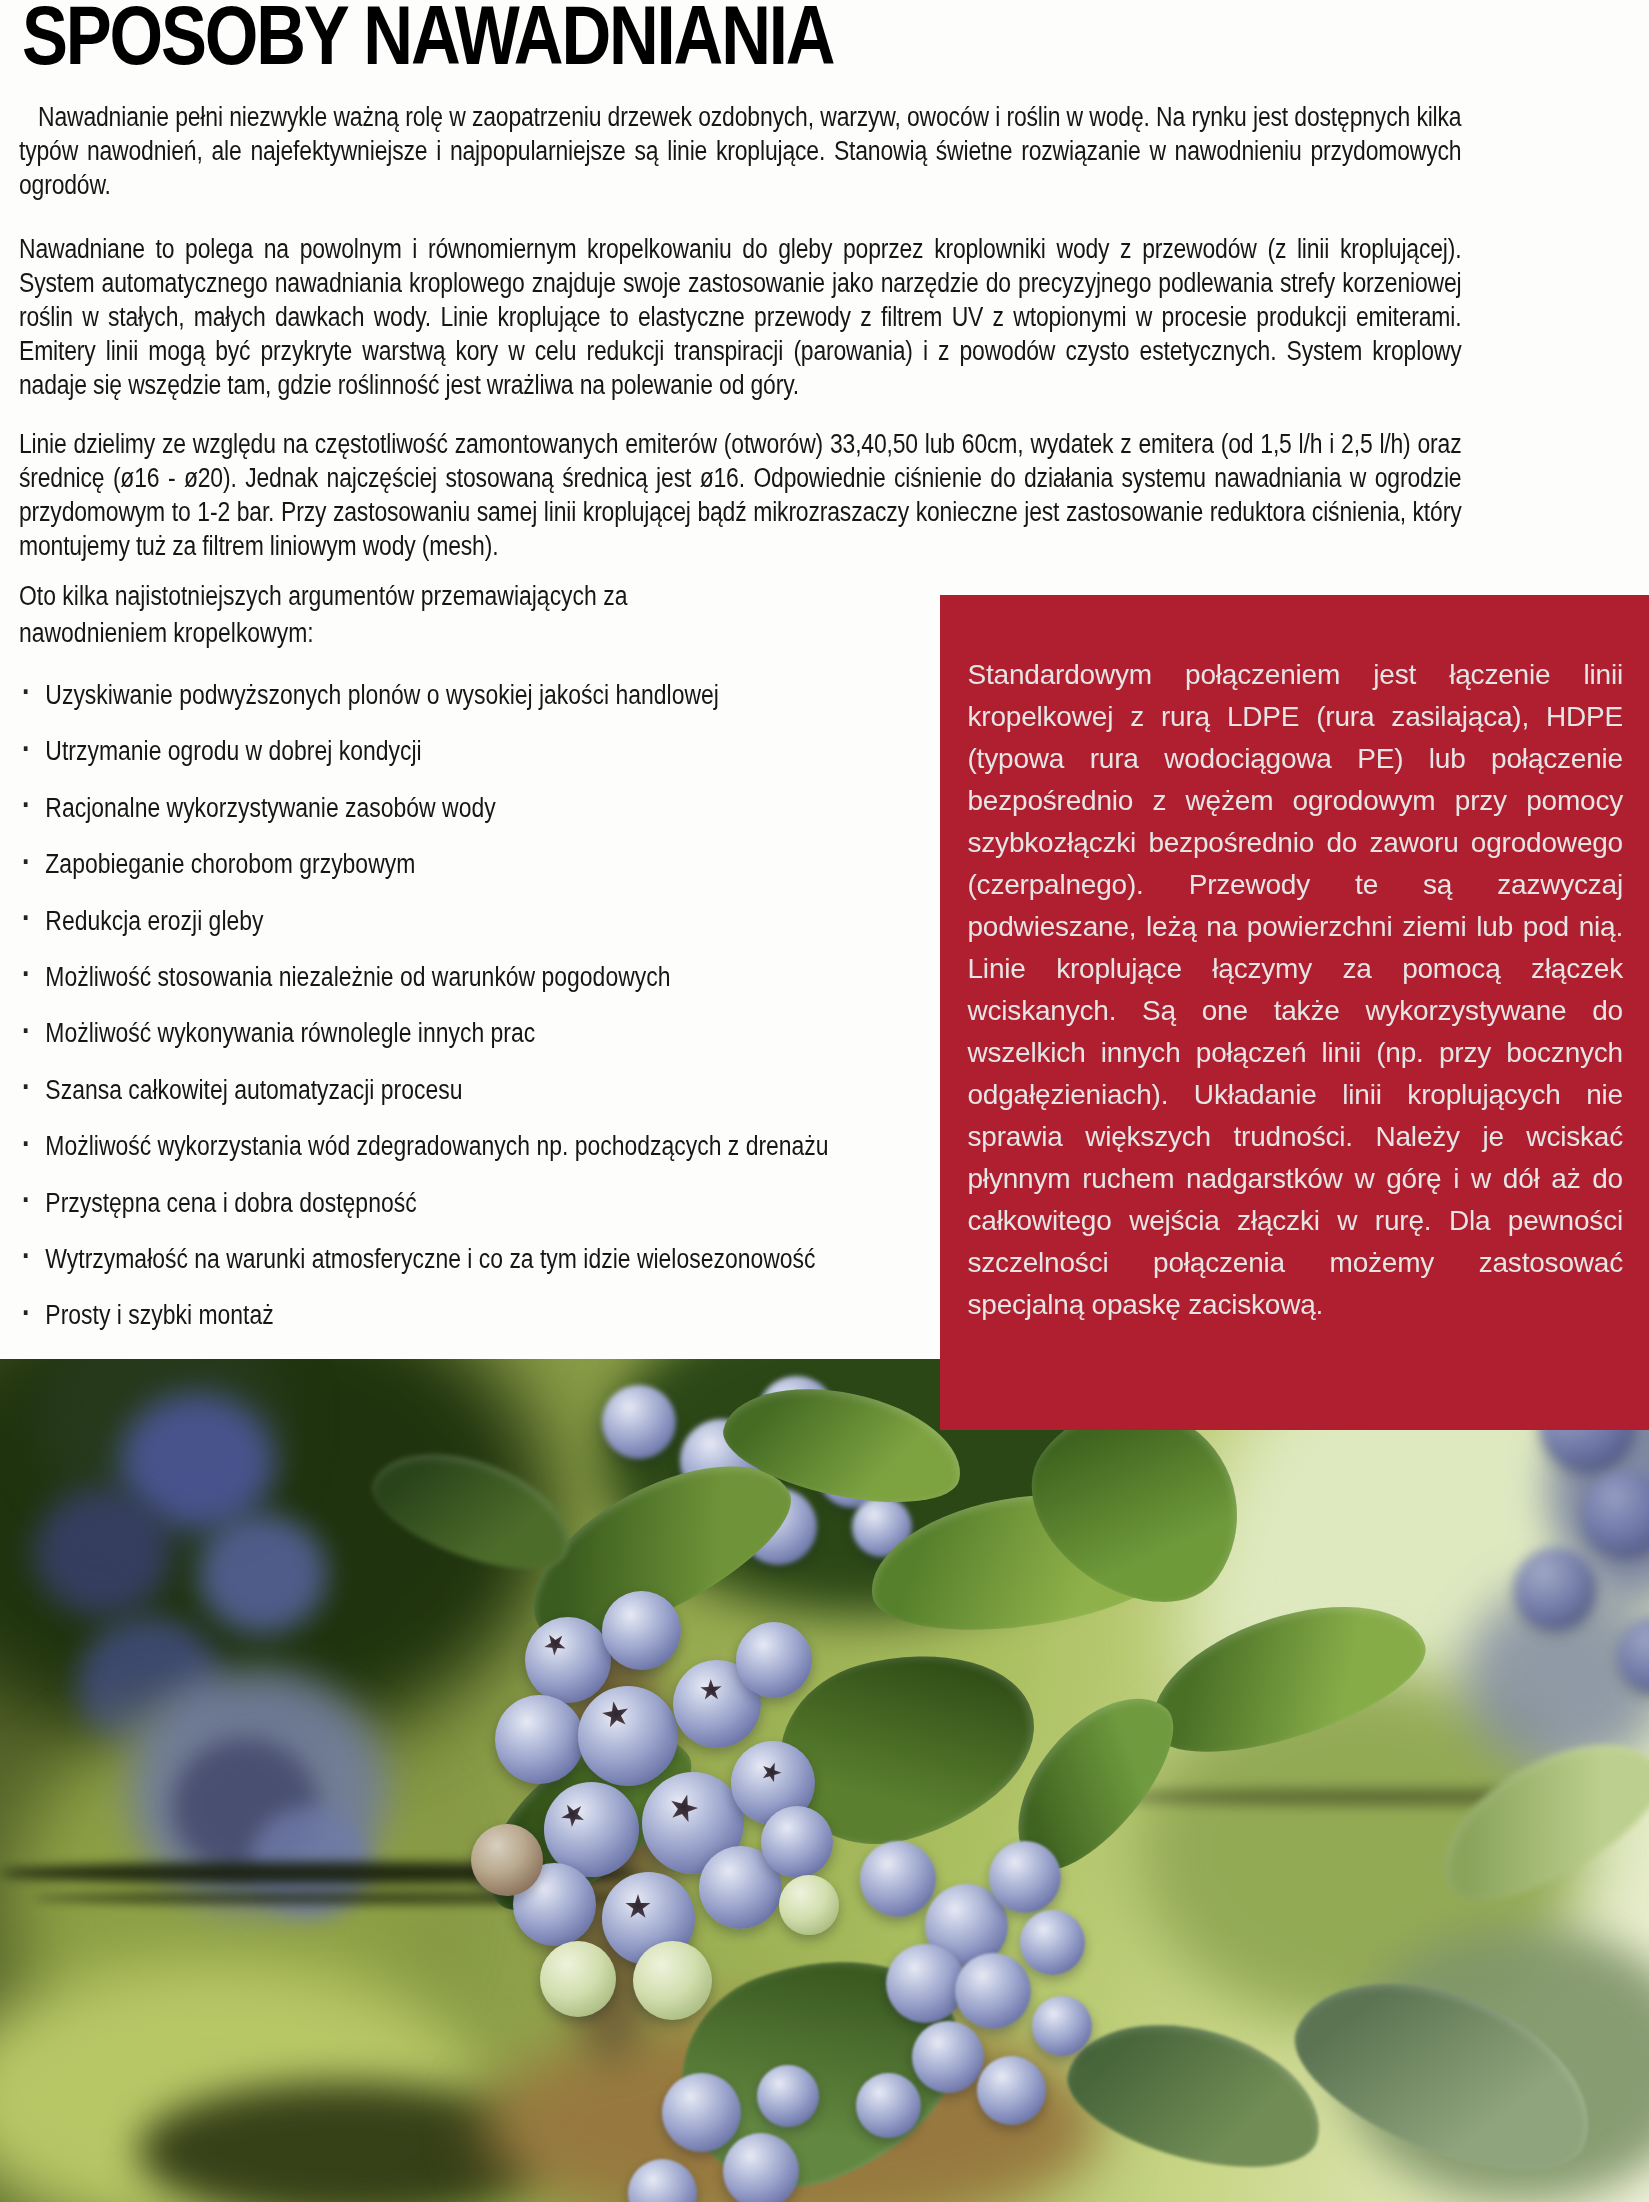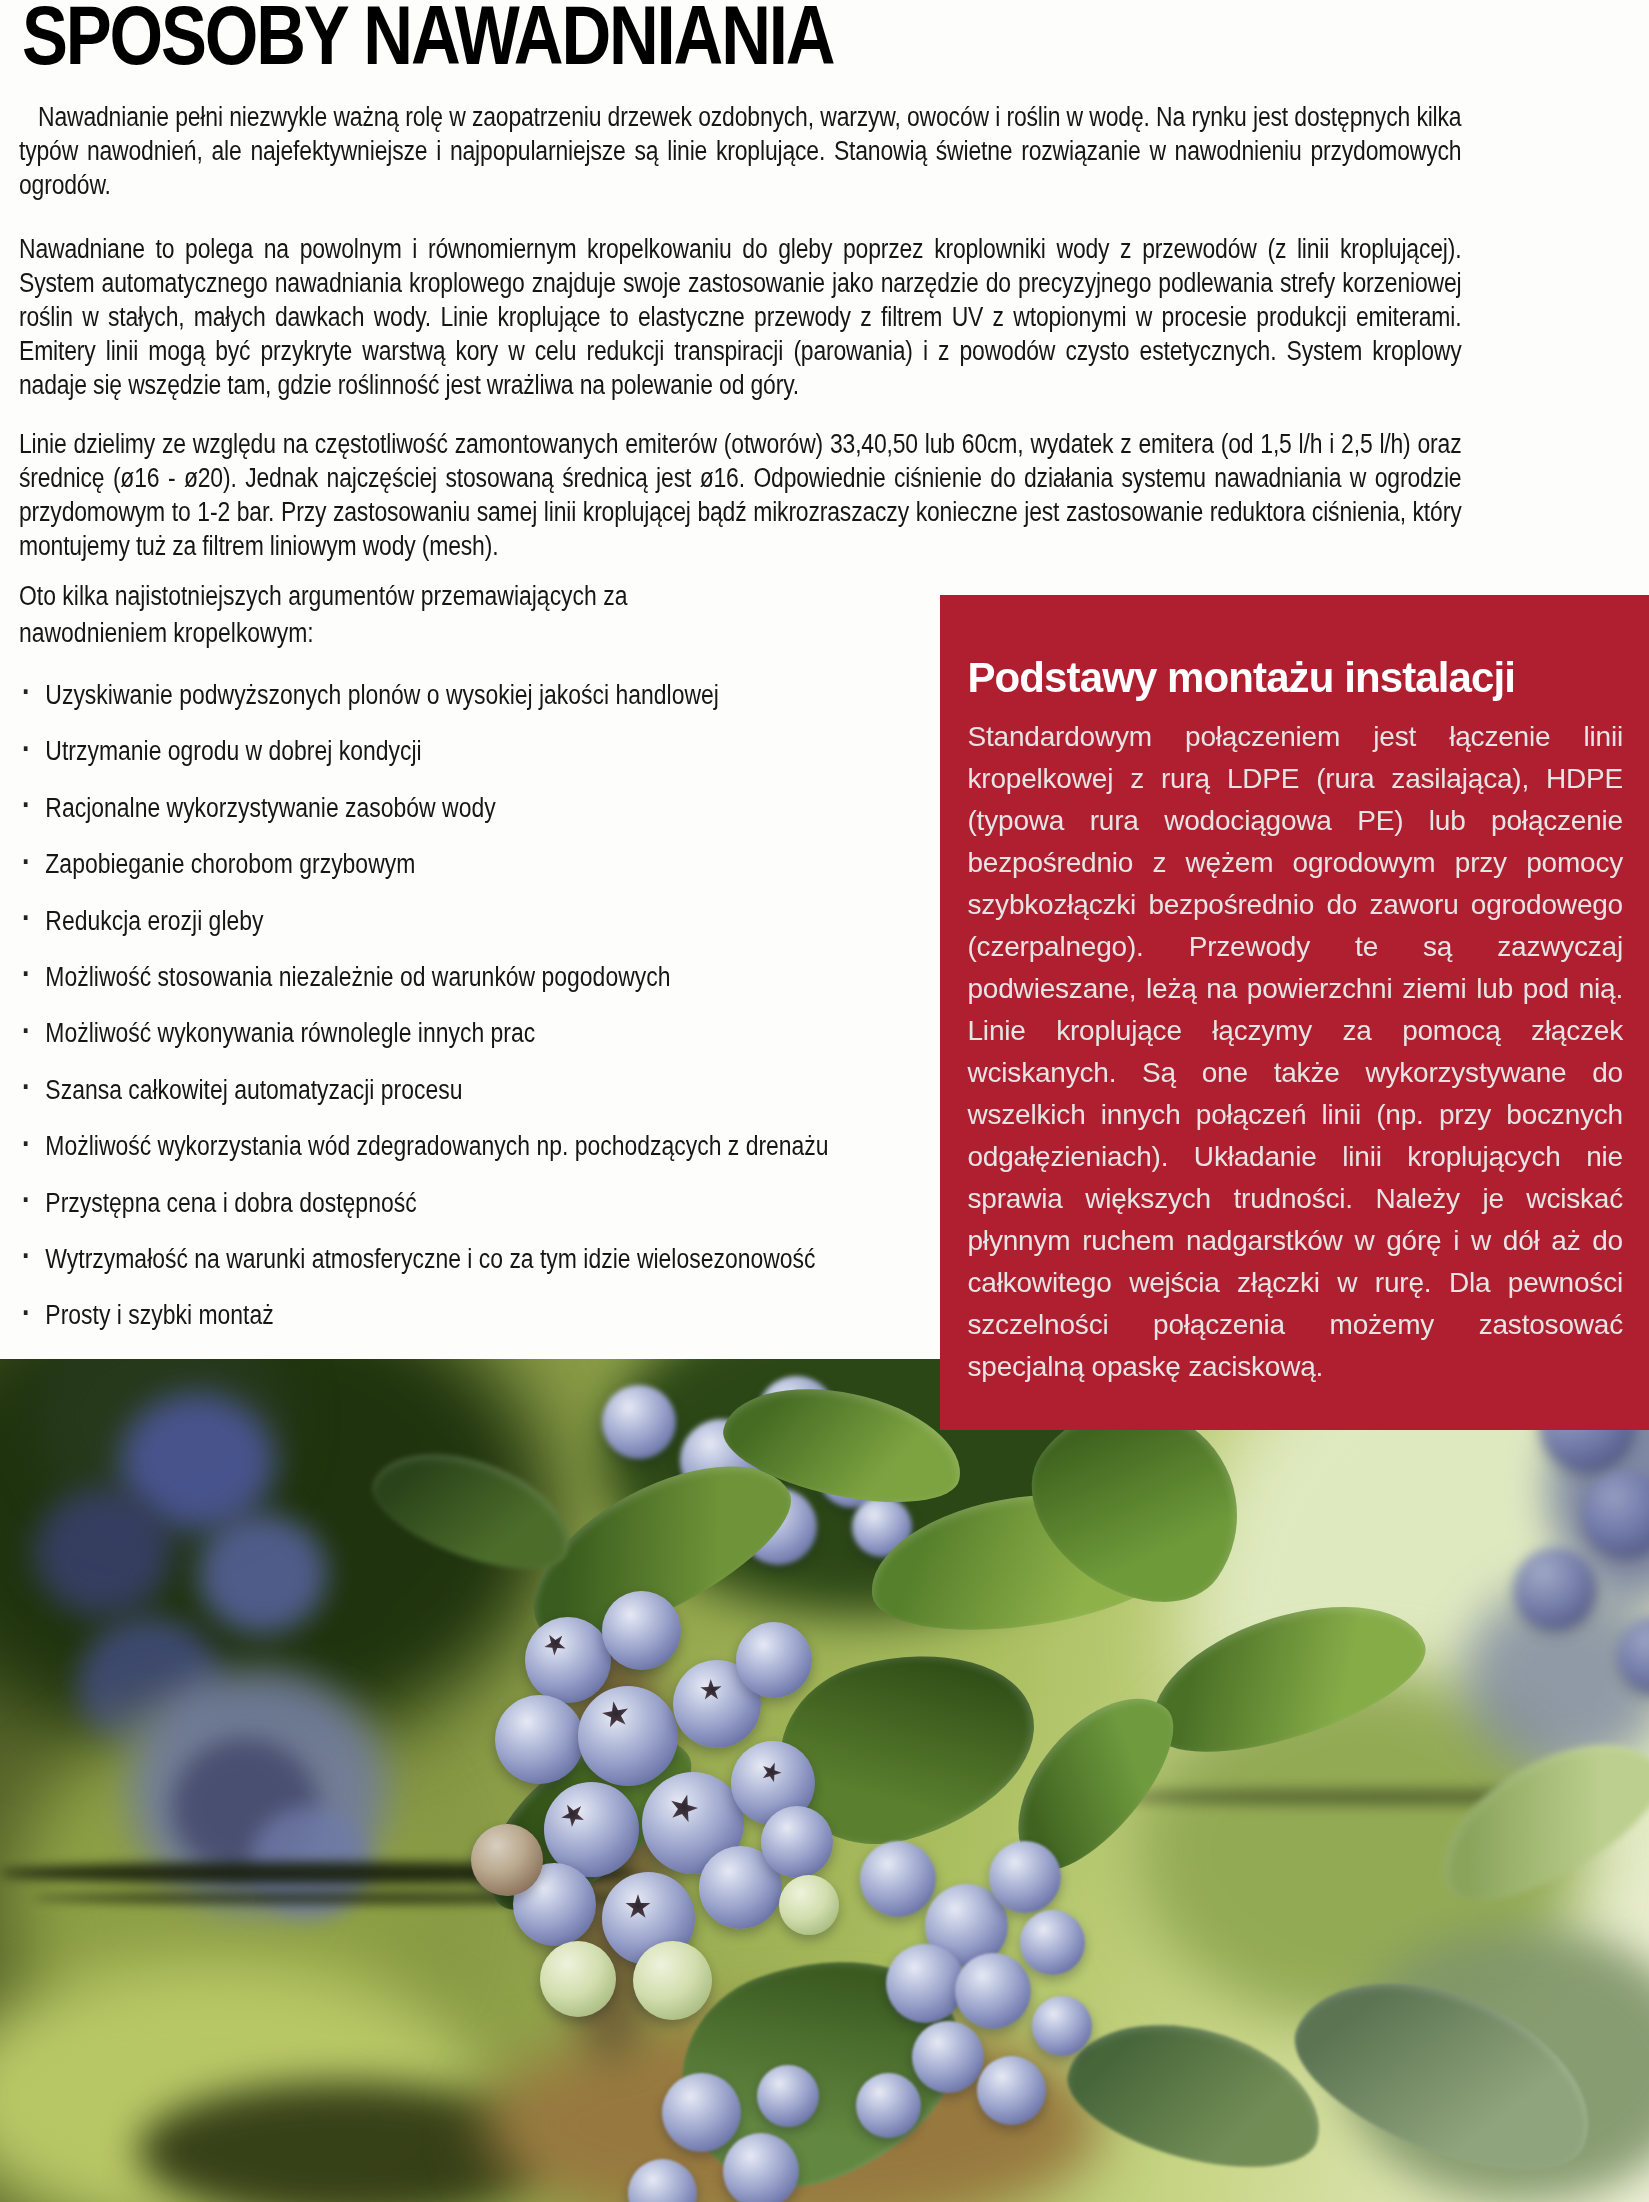--- a/index.html
+++ b/index.html
@@ -98,21 +98,20 @@
     <li>Możliwość stosowania niezależnie od warunków pogodowych</li>
     <li>Możliwość wykonywania równolegle innych prac</li>
     <li>Szansa całkowitej automatyzacji procesu</li>
     <li>Możliwość wykorzystania wód zdegradowanych np. pochodzących z drenażu</li>
     <li>Przystępna cena i dobra dostępność</li>
     <li>Wytrzymałość na warunki atmosferyczne i co za tym idzie wielosezonowość</li>
     <li>Prosty i szybki montaż</li>
   </ul>
 
   <aside id="sidebar">
-    <h2>Podstawy montażu instalacji</h2>
     <p class="panel-body">Standardowym połączeniem jest łączenie linii kropelkowej z rurą LDPE (rura zasilająca), HDPE (typowa rura wodociągowa PE) lub połączenie bezpośrednio z wężem ogrodowym przy pomocy szybkozłączki bezpośrednio do zaworu ogrodowego (czerpalnego). Przewody te są zazwyczaj podwieszane, leżą na powierzchni ziemi lub pod nią. Linie kroplujące łączymy za pomocą złączek wciskanych. Są one także wykorzystywane do wszelkich innych połączeń linii (np. przy bocznych odgałęzieniach). Układanie linii kroplujących nie sprawia większych trudności. Należy je wciskać płynnym ruchem nadgarstków w górę i w dół aż do całkowitego wejścia złączki w rurę. Dla pewności szczelności połączenia możemy zastosować specjalną opaskę zaciskową.</p>
   </aside>
 
   <div id="photo" role="img" aria-label="Zbliżenie krzewu borówki amerykańskiej z gronami dojrzałych owoców">
       <div class="blob" style="left: -103px; top: -86px; width: 654px; height: 482px; background: rgb(31, 51, 14); filter: blur(39px); opacity: 1;"></div>
       <div class="blob" style="left: 34px; top: -52px; width: 258px; height: 224px; background: rgb(38, 57, 27); filter: blur(21.5px); opacity: 1;"></div>
       <div class="blob" style="left: 120px; top: 34px; width: 155px; height: 138px; background: rgb(78, 88, 160); filter: blur(15.5px); opacity: 0.85;"></div>
       <div class="blob" style="left: 34px; top: 129px; width: 138px; height: 129px; background: rgb(57, 64, 110); filter: blur(15.5px); opacity: 0.85;"></div>
       <div class="blob" style="left: 198px; top: 155px; width: 129px; height: 120px; background: rgb(91, 102, 168); filter: blur(13.8px); opacity: 0.8;"></div>
       <div class="blob" style="left: 77px; top: 258px; width: 146px; height: 138px; background: rgb(69, 78, 133); filter: blur(13.8px); opacity: 0.8;"></div>

